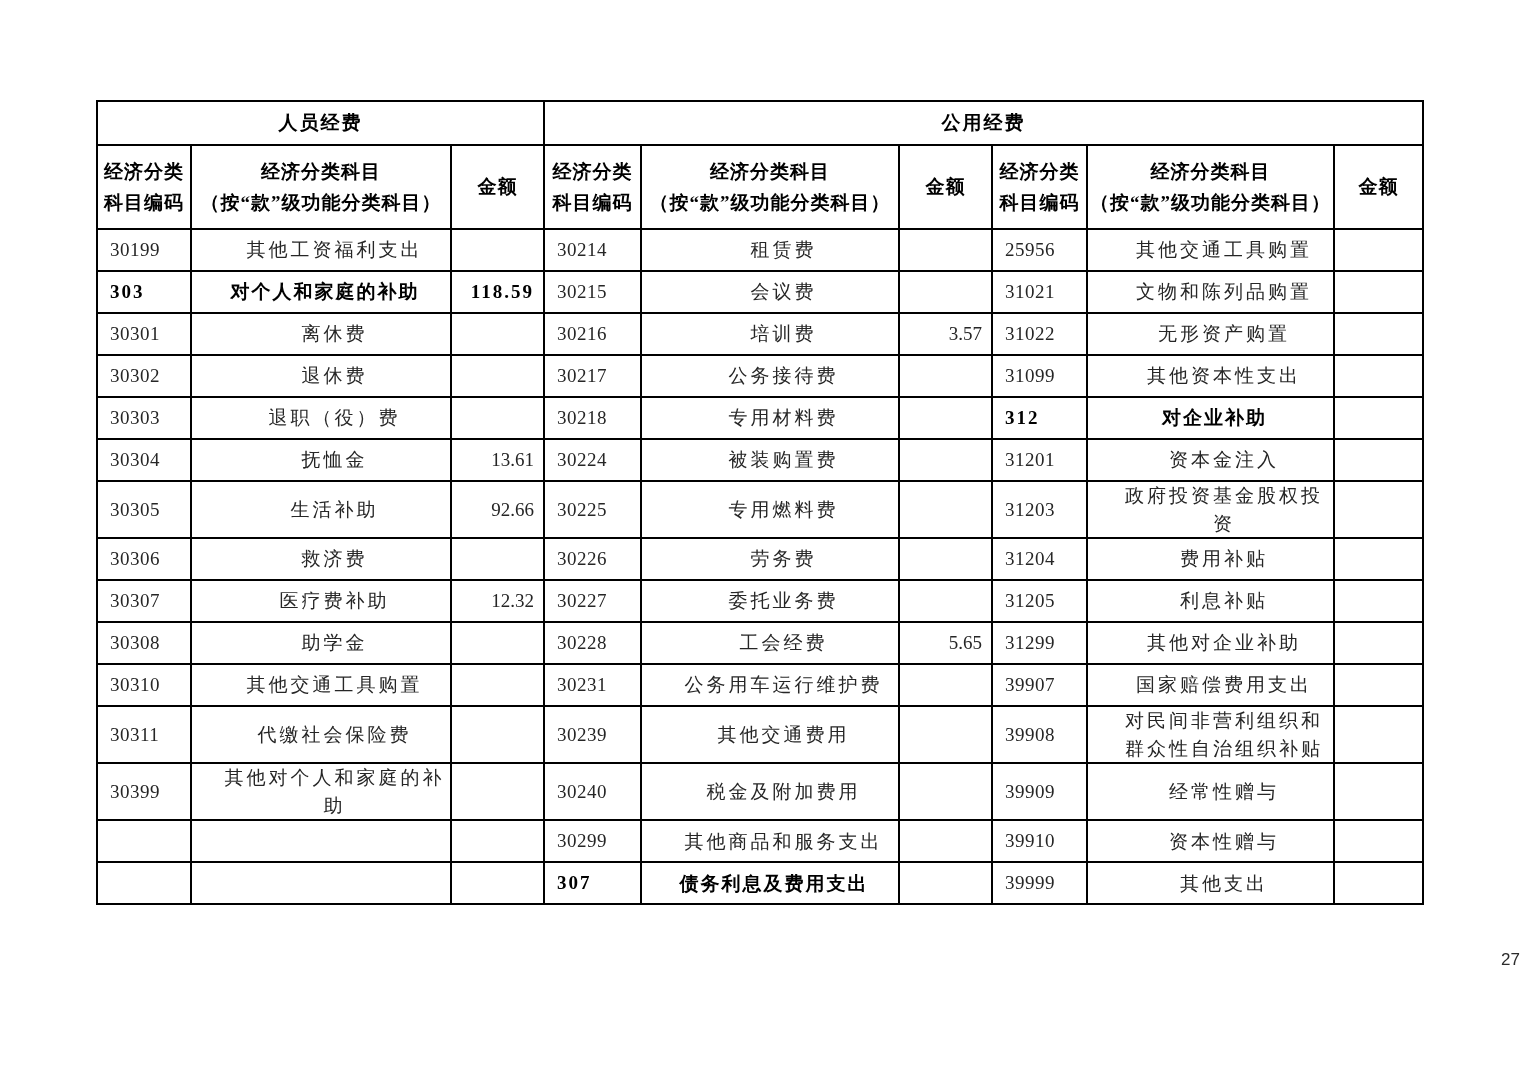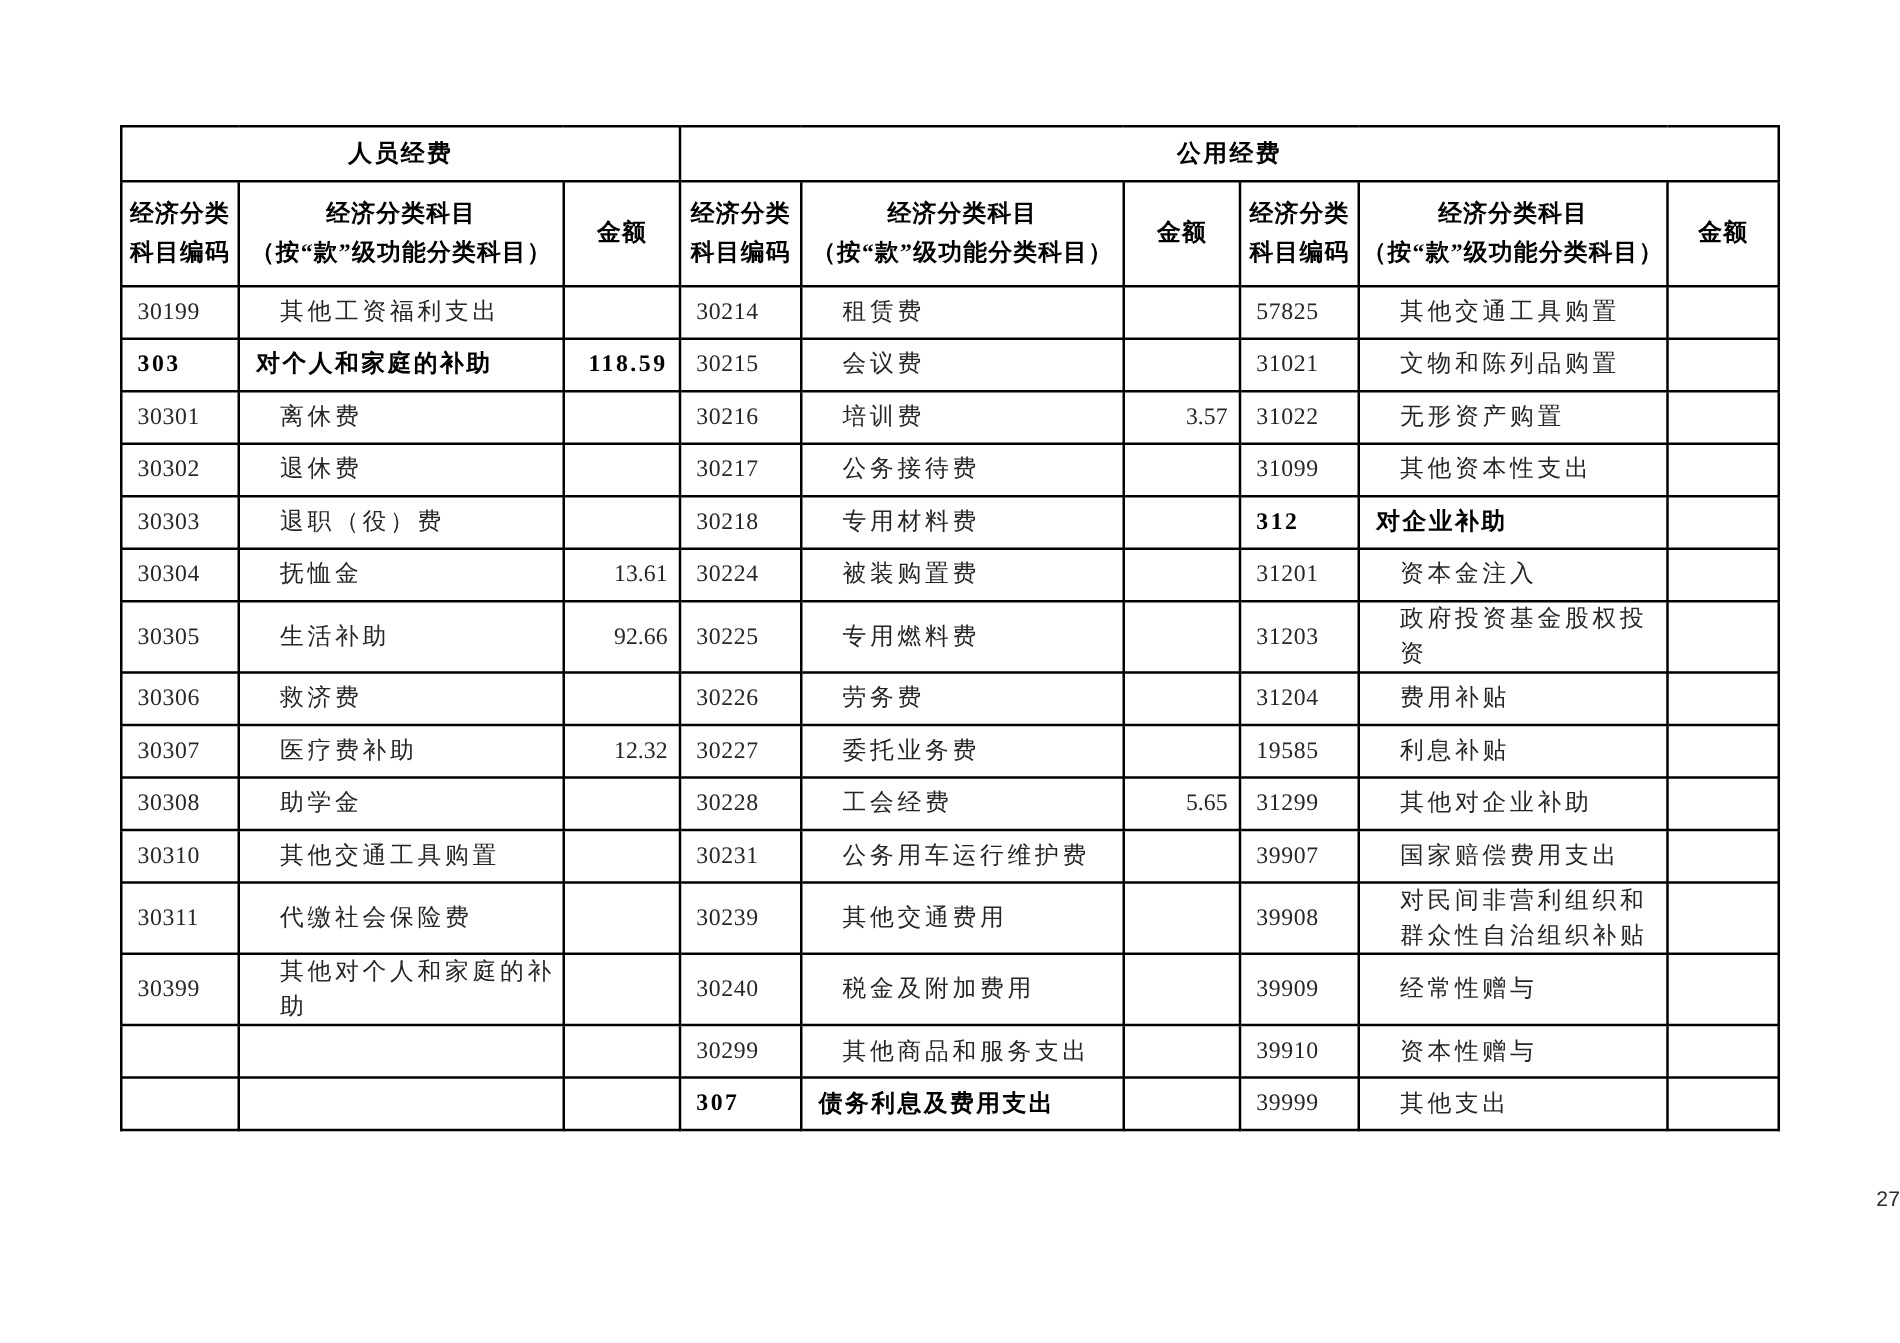--- a/index.html
+++ b/index.html
@@ -34,21 +34,21 @@
     color: #000;
   }
   tr.section-row th { height: 44px; letter-spacing: 2px; }
   tr.header-row th { height: 84px; line-height: 1.65; letter-spacing: 1px; }
   tbody td {
     height: 42px;
     font-size: 19px;
     color: #262626;
   }
   td.code    { text-align: left; padding-left: 12px; letter-spacing: 0.5px; }
-  td.subject { text-align: left; padding-left: 13px; padding-right: 5px; letter-spacing: 3px; line-height: 1.45; margin-left: 36px; }
+  td.subject { text-align: center; padding-left: 13px; padding-right: 5px; letter-spacing: 3px; line-height: 1.45; margin-left: 36px; }
   td.subject.indent { padding-left: 32px; }
   td.amount  { text-align: right; padding-right: 9px; }
   td.bold { font-weight: bold; color: #000; letter-spacing: 2px; }
   .page-number {
     position: absolute;
     top: 950px; left: 0;
     width: 100%;
     text-align: right;
     font-size: 17px;
     font-family: "Liberation Sans", "DejaVu Sans", sans-serif;
@@ -108,21 +108,21 @@
       </tr>
     </thead>
     <tbody id="table-body">
         <tr>
           <td class="code">30199</td>
           <td class="subject indent">其他工资福利支出</td>
           <td class="amount"></td>
           <td class="code">30214</td>
           <td class="subject indent">租赁费</td>
           <td class="amount"></td>
-          <td class="code">57825</td>
+          <td class="code">25956</td>
           <td class="subject indent">其他交通工具购置</td>
           <td class="amount"></td>
         </tr>
         <tr>
           <td class="code bold">303</td>
           <td class="subject bold">对个人和家庭的补助</td>
           <td class="amount bold">118.59</td>
           <td class="code">30215</td>
           <td class="subject indent">会议费</td>
           <td class="amount"></td>
@@ -196,21 +196,21 @@
           <td class="subject indent">费用补贴</td>
           <td class="amount"></td>
         </tr>
         <tr>
           <td class="code">30307</td>
           <td class="subject indent">医疗费补助</td>
           <td class="amount">12.32</td>
           <td class="code">30227</td>
           <td class="subject indent">委托业务费</td>
           <td class="amount"></td>
-          <td class="code">19585</td>
+          <td class="code">31205</td>
           <td class="subject indent">利息补贴</td>
           <td class="amount"></td>
         </tr>
         <tr>
           <td class="code">30308</td>
           <td class="subject indent">助学金</td>
           <td class="amount"></td>
           <td class="code">30228</td>
           <td class="subject indent">工会经费</td>
           <td class="amount">5.65</td>

